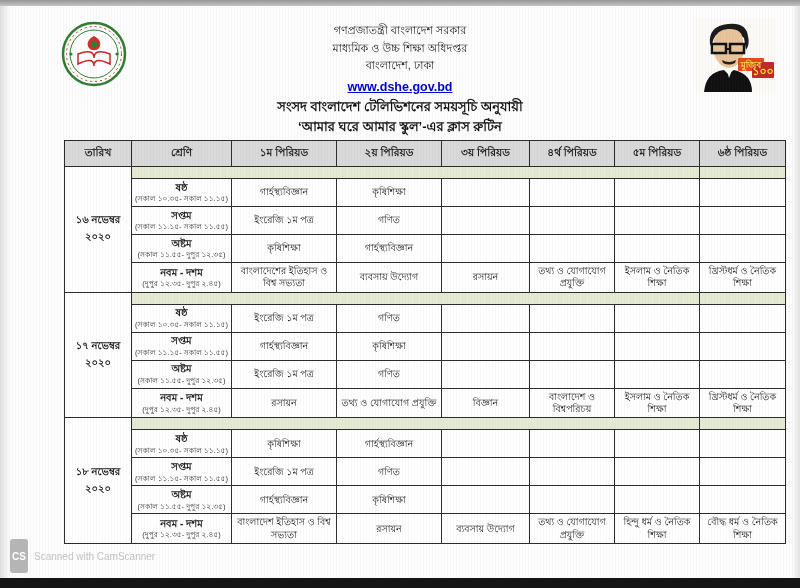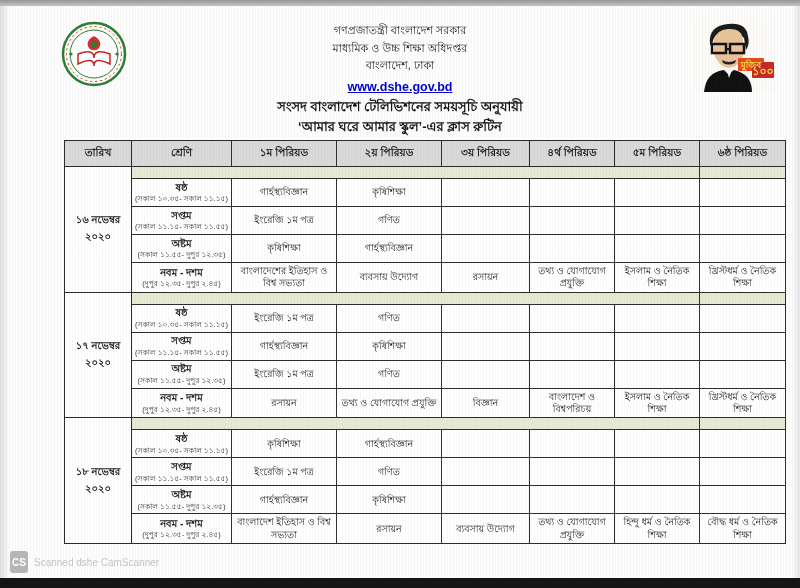--- a/index.html
+++ b/index.html
@@ -40,21 +40,21 @@
      height:23px;padding:1px 2px;}
   td.band{background:var(--band-green,#e5ebd3);height:11px;padding:0;}
   td.date-cell{font-size:10px;font-weight:600;text-align:center;padding:2px;background:#fff;}
   td.cls-cell{text-align:center;padding:1px 2px;background:#fff;}
   td.cls-cell .cls{font-weight:bold;font-size:10px;line-height:1.25;}
   td.cls-cell .time{font-size:7.5px;line-height:1.2;color:#333;}
   td.subj{font-size:9.5px;text-align:center;padding:2px 3px;height:23px;line-height:1.3;background:#fff;}
 
   
   .cs-mark{position:absolute;left:10px;bottom:15px;display:flex;align-items:center;gap:6px;z-index:6;}
-  .cs-badge{width:18px;height:22px;border-radius:3px;background:#b5b5b5;color:#fff;
+  .cs-badge{width:18px;height:34px;border-radius:3px;background:#b5b5b5;color:#fff;
     font-weight:bold;font-size:10px;display:flex;align-items:center;justify-content:center;}
   .cs-text{color:#c2c2c2;font-size:10px;}
 </style>
 </head>
 <body style="--band-green: #e5ebd3; --header-gray: #d9d9d9; --link-blue: #0000cc;">
 
 <div class="scan-top"></div>
 <div class="scan-edge-l"></div>
 <div class="scan-edge-r"></div>
 
@@ -285,17 +285,17 @@
           <td class="subj">তথ্য ও যোগাযোগ প্রযুক্তি</td>
           <td class="subj">হিন্দু ধর্ম ও নৈতিক শিক্ষা</td>
           <td class="subj">বৌদ্ধ ধর্ম ও নৈতিক শিক্ষা</td>
         </tr>
       </tbody>
   </table>
 </div>
 
 <div class="cs-mark">
   <div class="cs-badge">CS</div>
-  <div class="cs-text">Scanned dshe CamScanner</div>
+  <div class="cs-text">Scanned with CamScanner</div>
 </div>
 
 <div class="scan-stripes"></div>
 <div class="scan-bottom"></div>
 
 </body></html>

